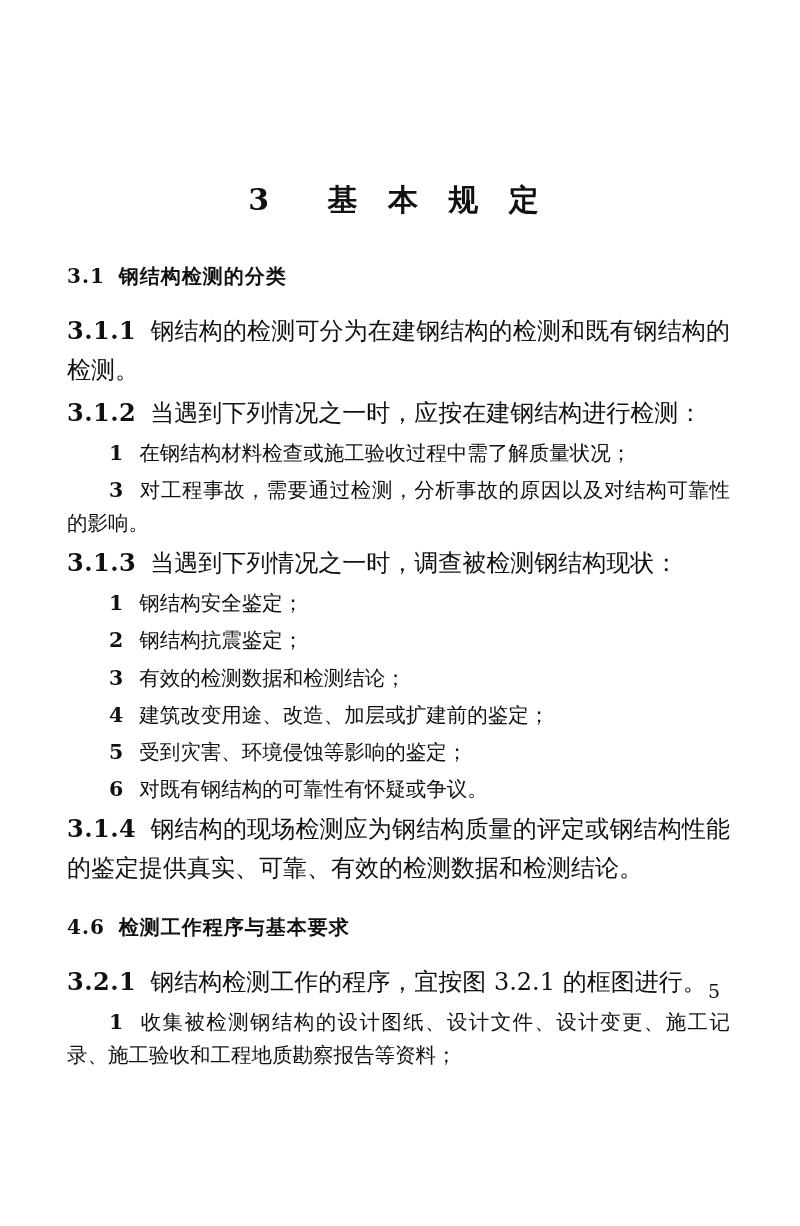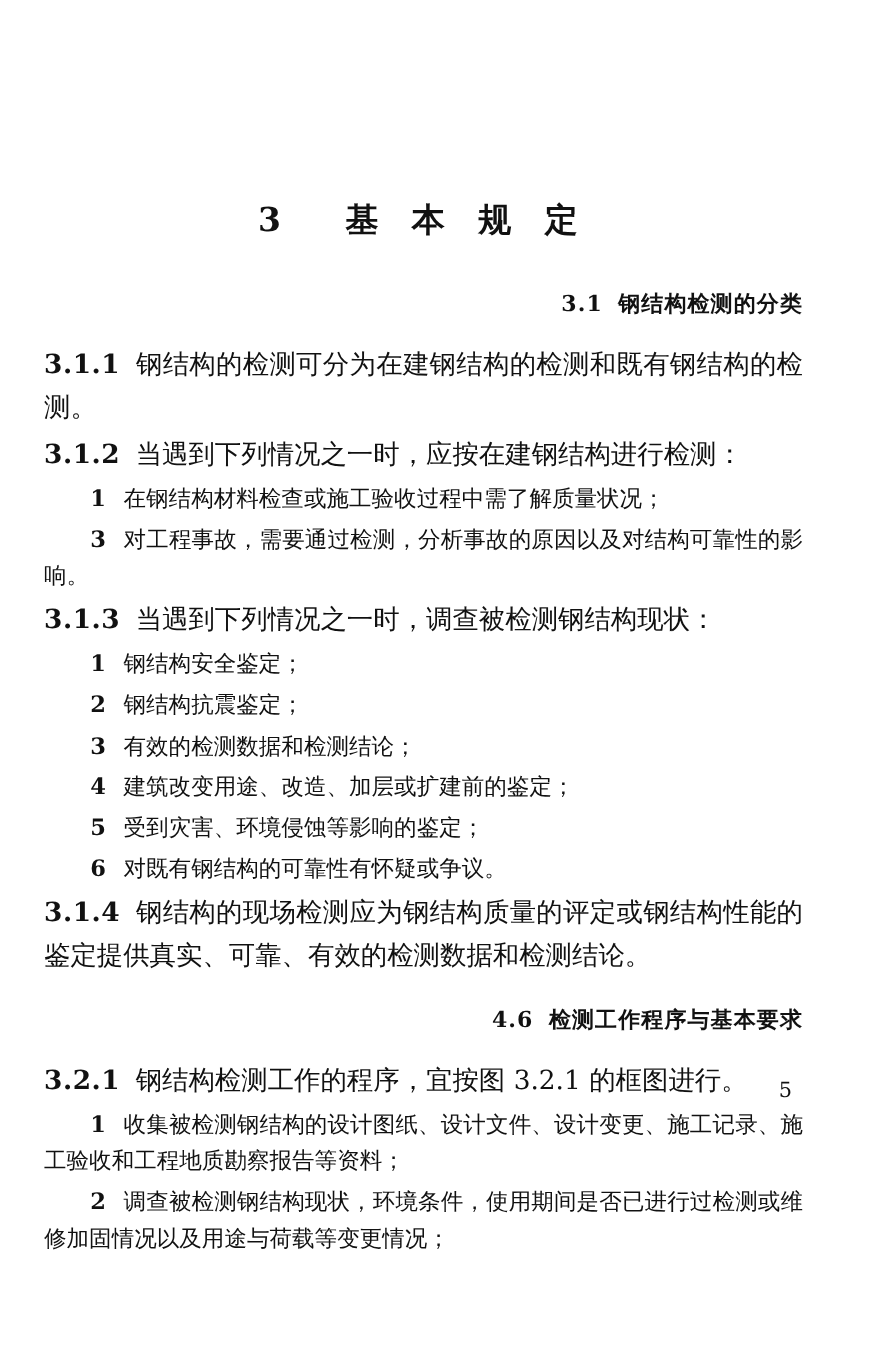--- a/index.html
+++ b/index.html
@@ -14,32 +14,32 @@
     color: #111111;
     position: relative;
     overflow: hidden;
   }
   .page {
     position: absolute;
     left: 0; top: 0;
     width: 800px;
     height: 1058px;
     box-sizing: border-box;
-    padding: 150px 70px 40px 40px;
+    padding: 150px 70px 40px 67px;
   }
   .chapter-title {
     text-align: center;
     font-size: 30px;
     font-weight: bold;
     letter-spacing: 10px;
     margin: 30px 0 42px 0;
     font-family: "DejaVu Serif", "Liberation Serif", serif;
   }
   .section-title {
-    text-align: right;
+    text-align: left;
     font-size: 20px;
     font-weight: bold;
     margin: 26px 0 22px 0;
     letter-spacing: 1px;
   }
   .section-title .num {
     margin-right: 14px;
   }
   .para {
     font-size: 24px;
@@ -140,18 +140,15 @@
   </div>
 
   <p class="para">
     <span class="label">3.2.1</span><span class="gap"></span><span>钢结构检测工作的程序，宜按图 3.2.1 的框图进行。</span>
   </p>
 
 
   <p class="item">
     <span class="inum">1</span><span>收集被检测钢结构的设计图纸、设计文件、设计变更、施工记录、施工验收和工程地质勘察报告等资料；</span>
   </p>
-  <p class="item">
-    <span class="inum">2</span><span>调查被检测钢结构现状，环境条件，使用期间是否已进行过检测或维修加固情况以及用途与荷载等变更情况；</span>
-  </p>
 
   <div class="page-number">5</div>
 </div>
 
 </body></html>

